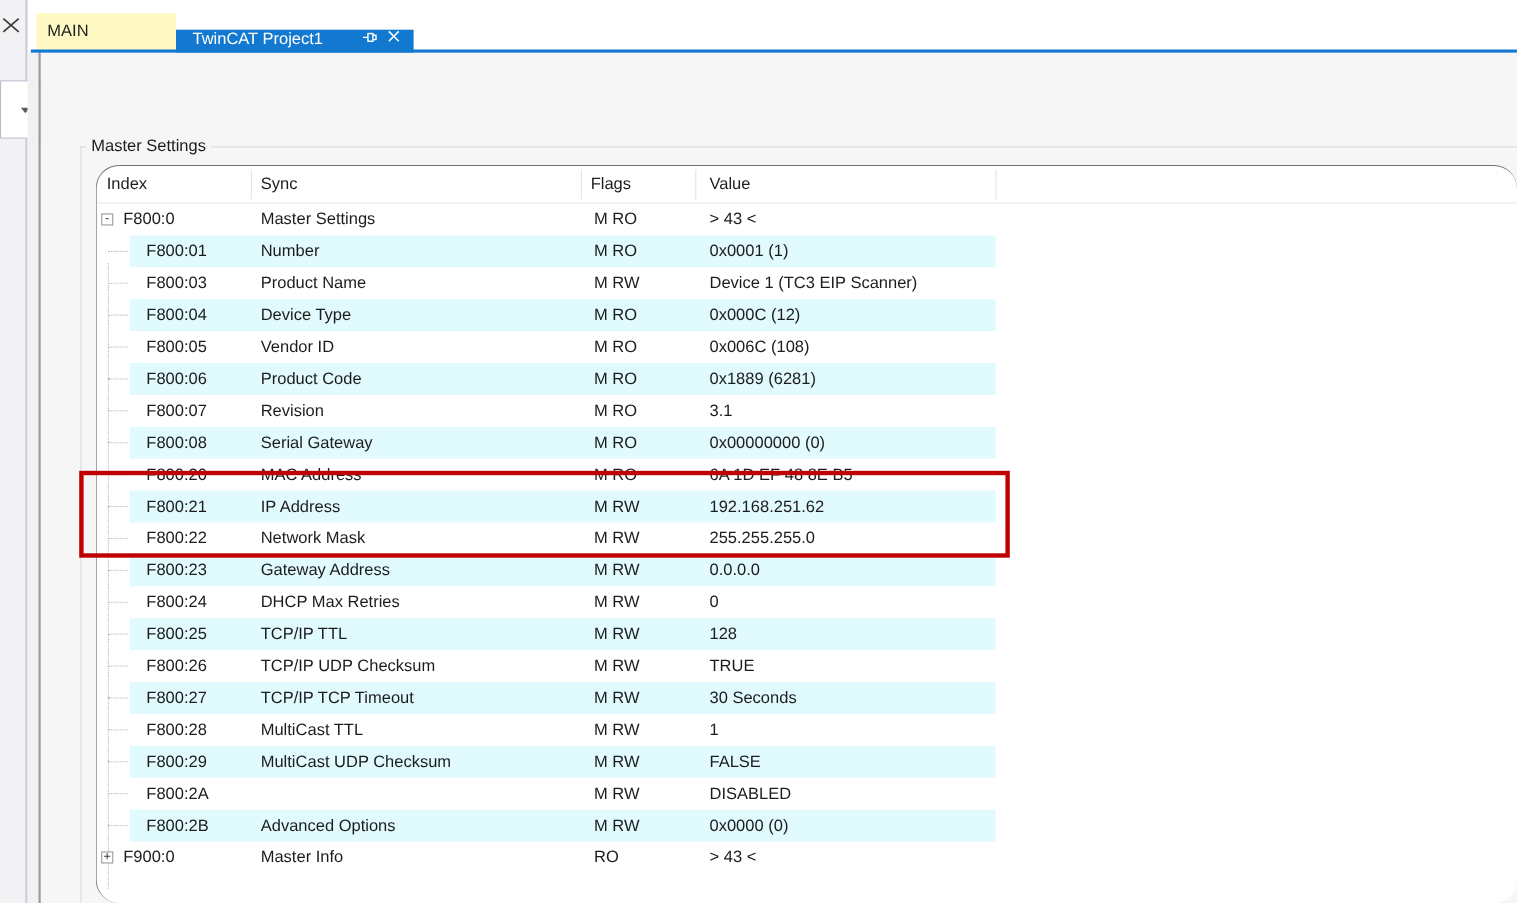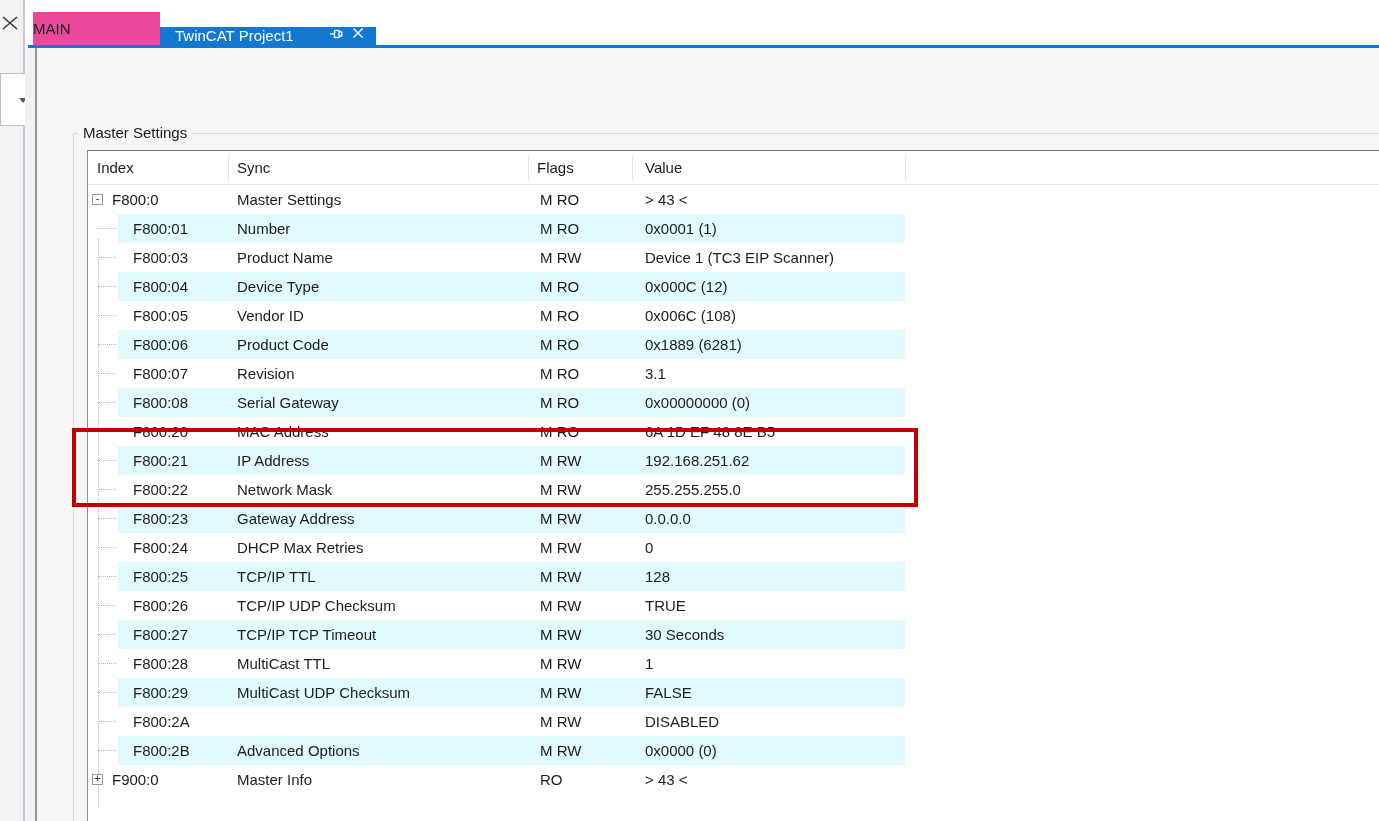--- a/index.html
+++ b/index.html
@@ -20,22 +20,22 @@
     border:1px solid #bdbdd0;box-sizing:border-box;
   }
   .rail-combo .arrow{
     position:absolute;left:18px;top:24px;width:0;height:0;
     border-left:4px solid transparent;border-right:4px solid transparent;border-top:5px solid #5a5a5a;
   }
   
   .strip-gap{position:absolute;left:25px;top:48px;width:10px;bottom:0;background:#f1f1f2;}
   .doc-edge{position:absolute;left:35px;top:48px;width:2px;bottom:0;background:#97979f;}
   .doc-tab-plain{
-    position:absolute;left:33px;top:12px;width:127px;height:33px;background:#ec4899;
-    line-height:33px;box-sizing:border-box;color:#1e1e1e;
+    position:absolute;left:33px;top:12px;width:127px;height:33px;background:#fef9c3;
+    line-height:33px;padding-left:10px;box-sizing:border-box;color:#1e1e1e;
   }
   .doc-tab-active{
     position:absolute;left:160px;top:27px;width:216px;height:33px;background:#1278d0;
     color:#ffffff;display:flex;align-items:flex-start;box-sizing:border-box;
     padding:0 12px 0 15px;font-weight:400;
   }
   .doc-tab-active .spacer{flex:1;}
   .doc-tab-active .tabicon{display:block;margin-left:9px;cursor:pointer;}
   .doc-underline{position:absolute;left:28px;top:45px;right:0;height:3px;background:#1278d0;}
   
@@ -49,21 +49,21 @@
   .subtab.active{
     height:32px;line-height:30px;background:#ffffff;border-bottom:none;z-index:4;padding:0 10px;
   }
   
   .group-hline{position:absolute;left:73px;top:133px;right:0;height:1px;background:#dcdce0;}
   .group-vline{position:absolute;left:73px;top:133px;width:1px;bottom:0;background:#dcdce0;}
   .group-label{position:absolute;left:78px;top:124px;background:#f6f6f7;padding:0 5px;z-index:2;}
   
   .grid{
     position:absolute;left:87px;top:150px;right:0;bottom:0;background:#ffffff;
-    border-top:1px solid #70707a;border-left:1px solid #8c8c94;box-sizing:border-box;
+    border-top:1px solid #70707a;border-left:1px solid #8c8c94;box-sizing:border-box;border-radius:21px;
   }
   .grid-header{position:relative;height:34px;border-bottom:1px solid #e8e8e8;box-sizing:border-box;}
   .grid-header .hcell{position:absolute;top:0;line-height:33px;color:#1c1c1c;}
   .hdiv{position:absolute;top:3px;bottom:3px;width:1px;background:#e4e4e4;}
   .rows{position:relative;}
   .trow{position:relative;height:29px;}
   .trow .band{position:absolute;left:30px;width:787px;top:0;bottom:0;background:#e0fafe;}
   .trow .cell{position:absolute;line-height:29px;white-space:nowrap;z-index:1;}
   .c-index-child{left:45px;}
   .c-index-parent{left:24px;}

